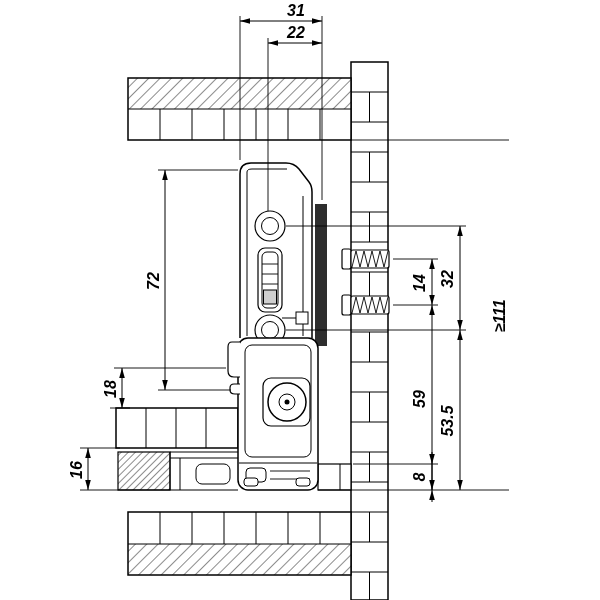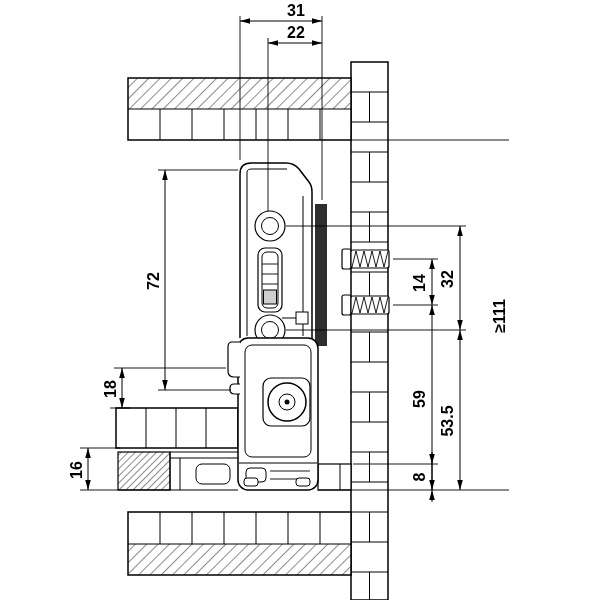--- a/index.html
+++ b/index.html
@@ -1,16 +1,16 @@
 <!DOCTYPE html>
 <html><head>
 <meta charset="utf-8">
 <style>
   html,body{margin:0;padding:0;background:#ffffff;}
-  .stage{width:509px;height:600px;position:relative;background:#ffffff;overflow:hidden;}
+  .stage{width:509px;height:600px;position:relative;background:#ffffff;overflow:hidden;font-style:italic;}
   svg{display:block;}
   .o15{stroke:#000;stroke-width:1.5;fill:none;}
   .o12{stroke:#000;stroke-width:1.2;fill:none;}
   .o10{stroke:#000;stroke-width:1;fill:none;}
   .x09{stroke:#000;stroke-width:0.9;fill:none;}
   .wf{fill:#ffffff;}
   .gf{fill:#cfcfcf;}
   .arrow{fill:#000;stroke:none;}
   .dot{fill:#000;stroke:none;}
   .dim-label{font-family:"Liberation Sans","DejaVu Sans",sans-serif;font-size:16px;font-weight:600;fill:#000;}

